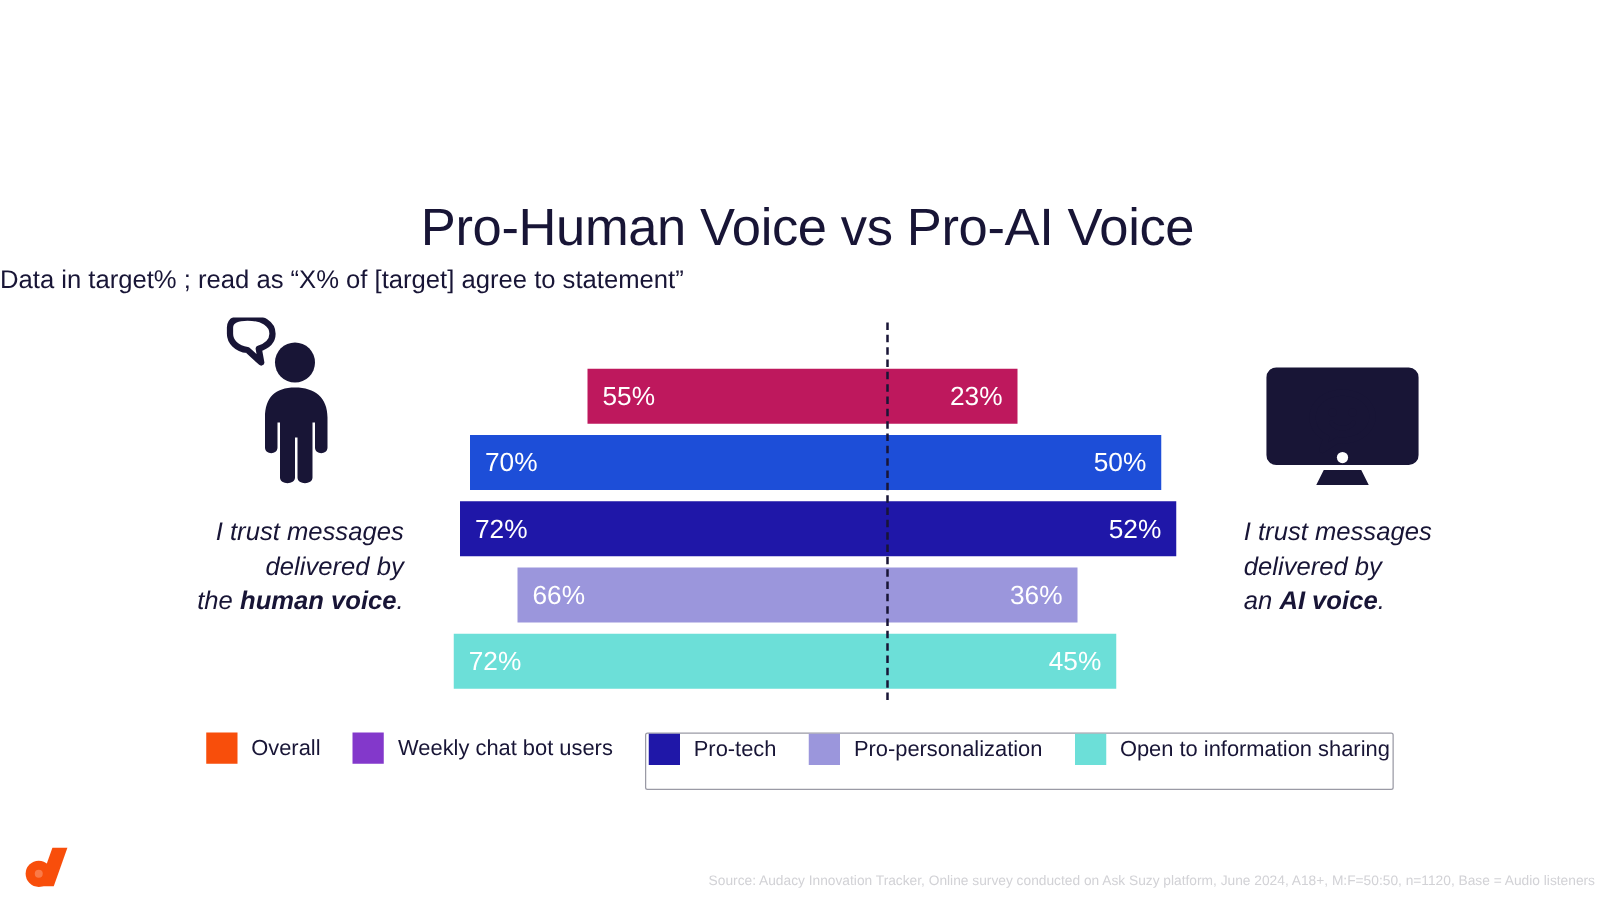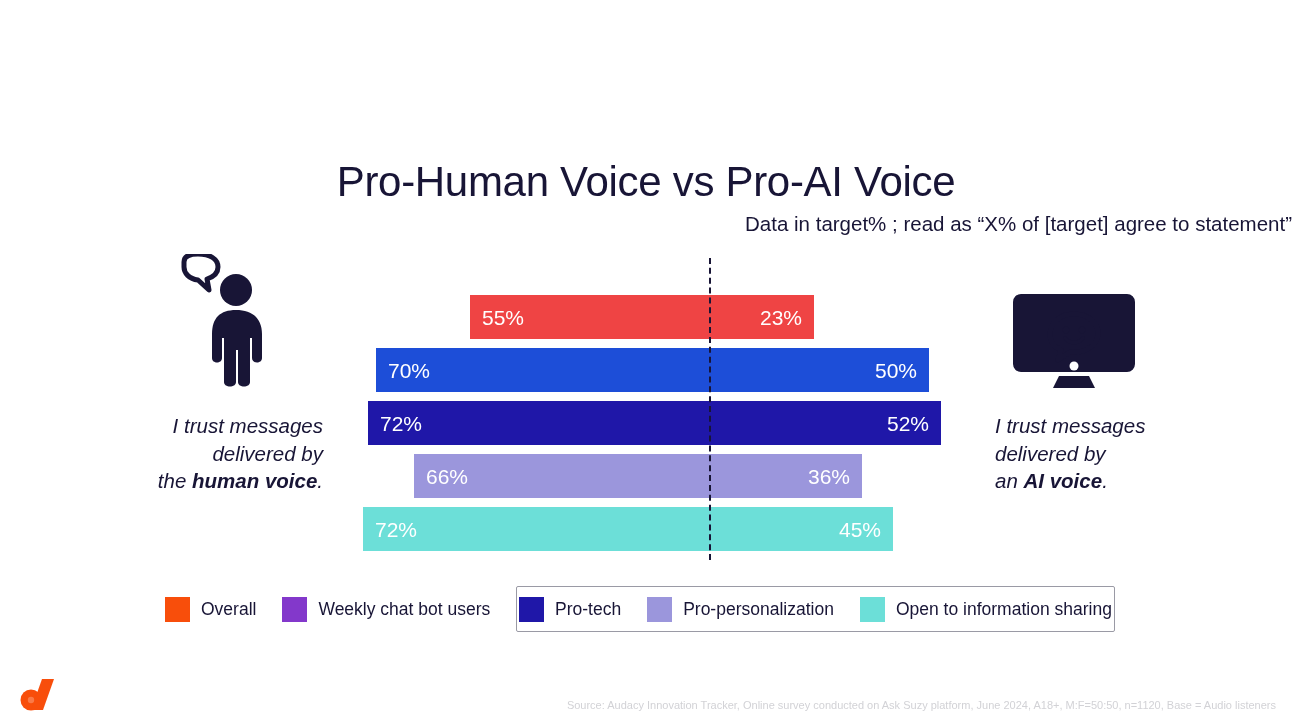--- a/index.html
+++ b/index.html
@@ -20,21 +20,21 @@
   }
 
   
   .chart-title {
     position: absolute; left: 0; top: 158px; width: 1292px;
     text-align: center; font-size: 42px; font-weight: normal;
     color: #181536; letter-spacing: -0.3px;
   }
   .chart-subtitle {
     position: absolute; left: 0; top: 212px; width: 1292px;
-    text-align: right; font-size: 20.5px; color: #181536;
+    text-align: left; font-size: 20.5px; color: #181536;
   }
 
   
   .caption {
     position: absolute; font-size: 20.5px; line-height: 1.35; color: #181536; font-style: italic;
   }
   .caption-left  { left: 95px;  top: 412px; width: 228px; text-align: right; }
   .caption-right { left: 995px; top: 412px; width: 235px; text-align: left; }
   .caption b { font-weight: bold; }
 
@@ -54,21 +54,21 @@
     position: absolute; height: 44px; top: 0;
     display: flex; align-items: center; justify-content: space-between;
   }
   .bar-label {
     font-size: 21px; color: #ffffff; padding: 0 12px; white-space: nowrap;
     line-height: 1;
   }
 
   
   .legend { position: absolute; left: 165px; top: 586px; height: 46px; }
-  .legend-group { position: absolute; top: 0; display: flex; align-items: center; height: 46px; }
+  .legend-group { position: absolute; top: 0; display: flex; align-items: flex-start; height: 46px; }
   .legend-group.boxed {
     border: 1px solid #9a9aa5; border-radius: 2px; padding: 0 2px;
   }
   .legend-item { display: flex; align-items: center; margin-right: 26px; }
   .legend-item:last-child { margin-right: 0; }
   .swatch { width: 25px; height: 25px; margin-right: 11px; flex: 0 0 auto; }
   .legend-text { font-size: 17.5px; color: #181536; white-space: nowrap; }
 
   
   .source {
@@ -126,21 +126,21 @@
     <div>I trust messages</div>
     <div>delivered by</div>
     <div>
       <span>an </span><b>AI voice</b><span>.</span>
     </div>
   </div>
 
   <div class="plot">
     <div id="bars-host">
         <div class="bar-row" style="top: 37px; left: 0px;">
-          <div class="bar" style="left: 470px; width: 344px; background: #ef4444;">
+          <div class="bar" style="left: 470px; width: 344px; background: #be185d;">
             <span class="bar-label">55%</span>
             <span class="bar-label">23%</span>
           </div>
         </div>
         <div class="bar-row" style="top: 90px; left: 0px;">
           <div class="bar" style="left: 376px; width: 553px; background: #1d4ed8;">
             <span class="bar-label">70%</span>
             <span class="bar-label">50%</span>
           </div>
         </div>

